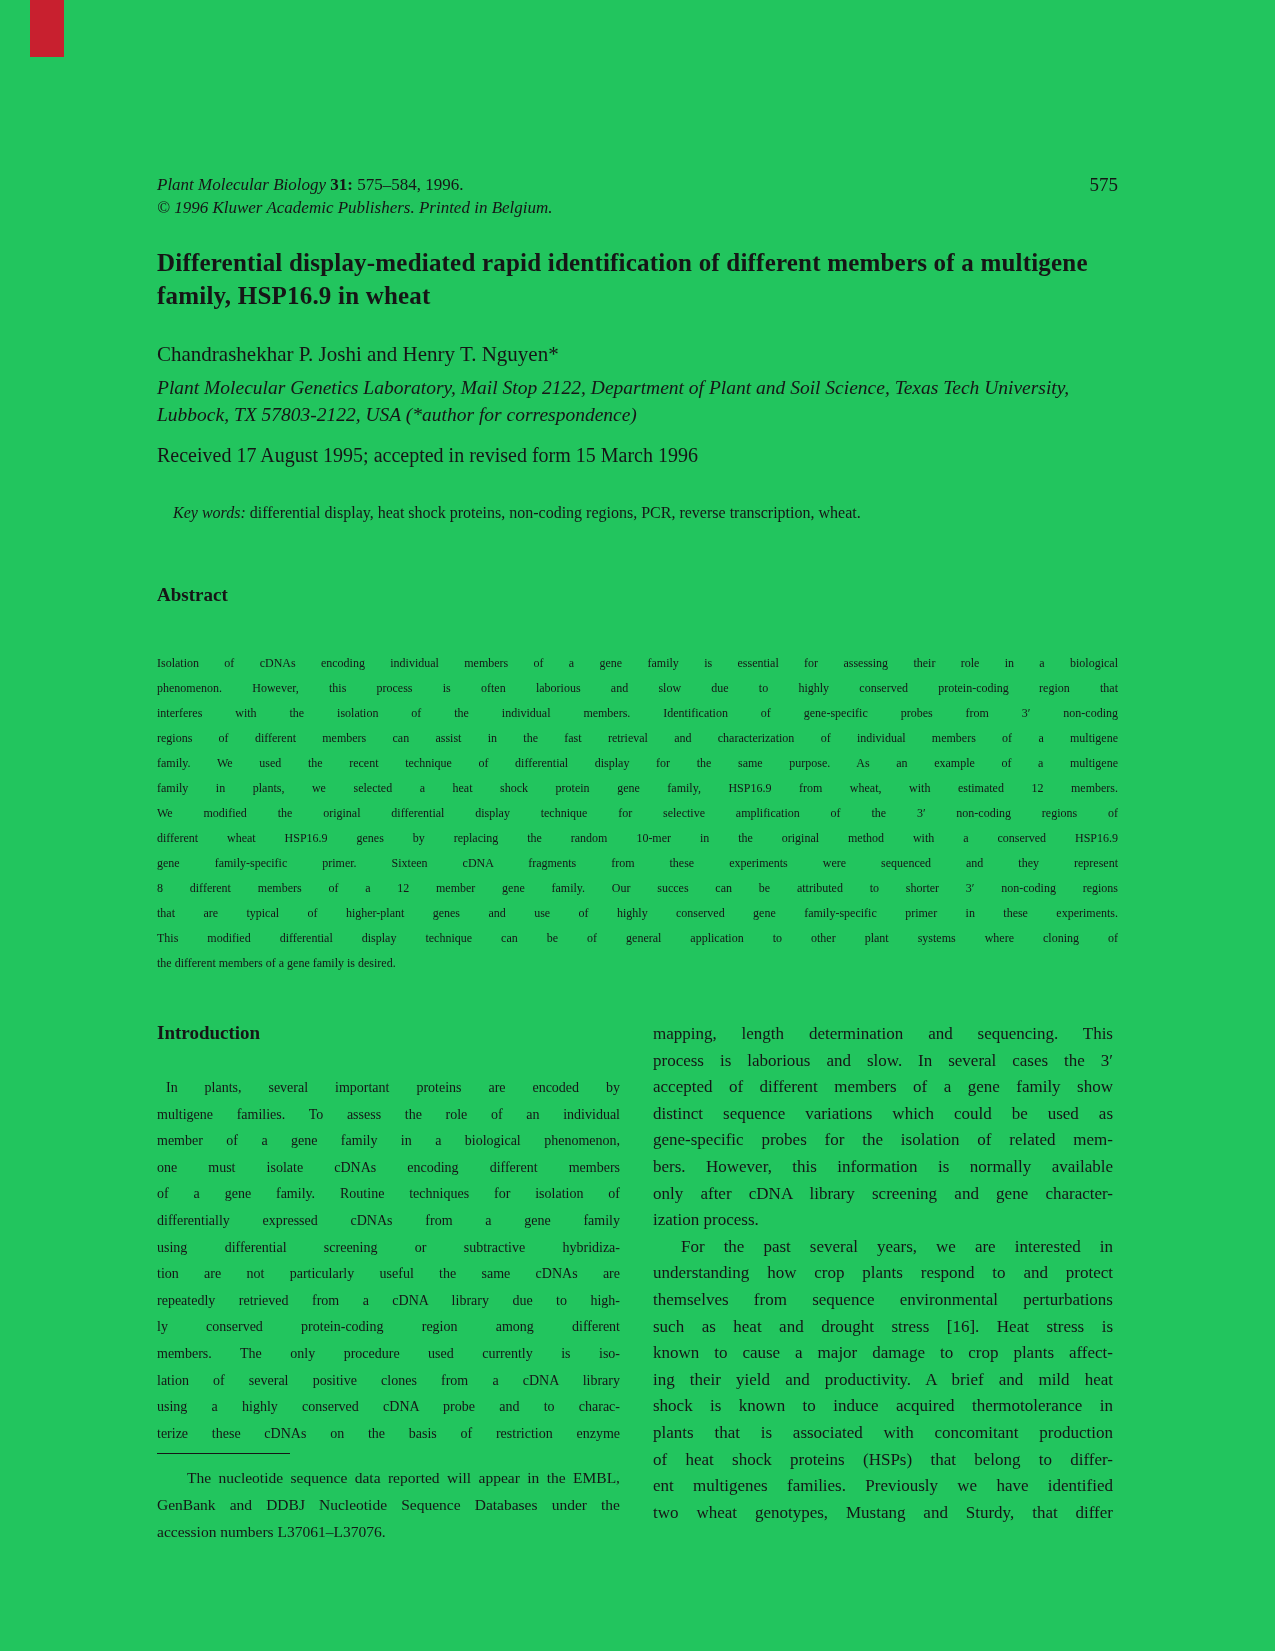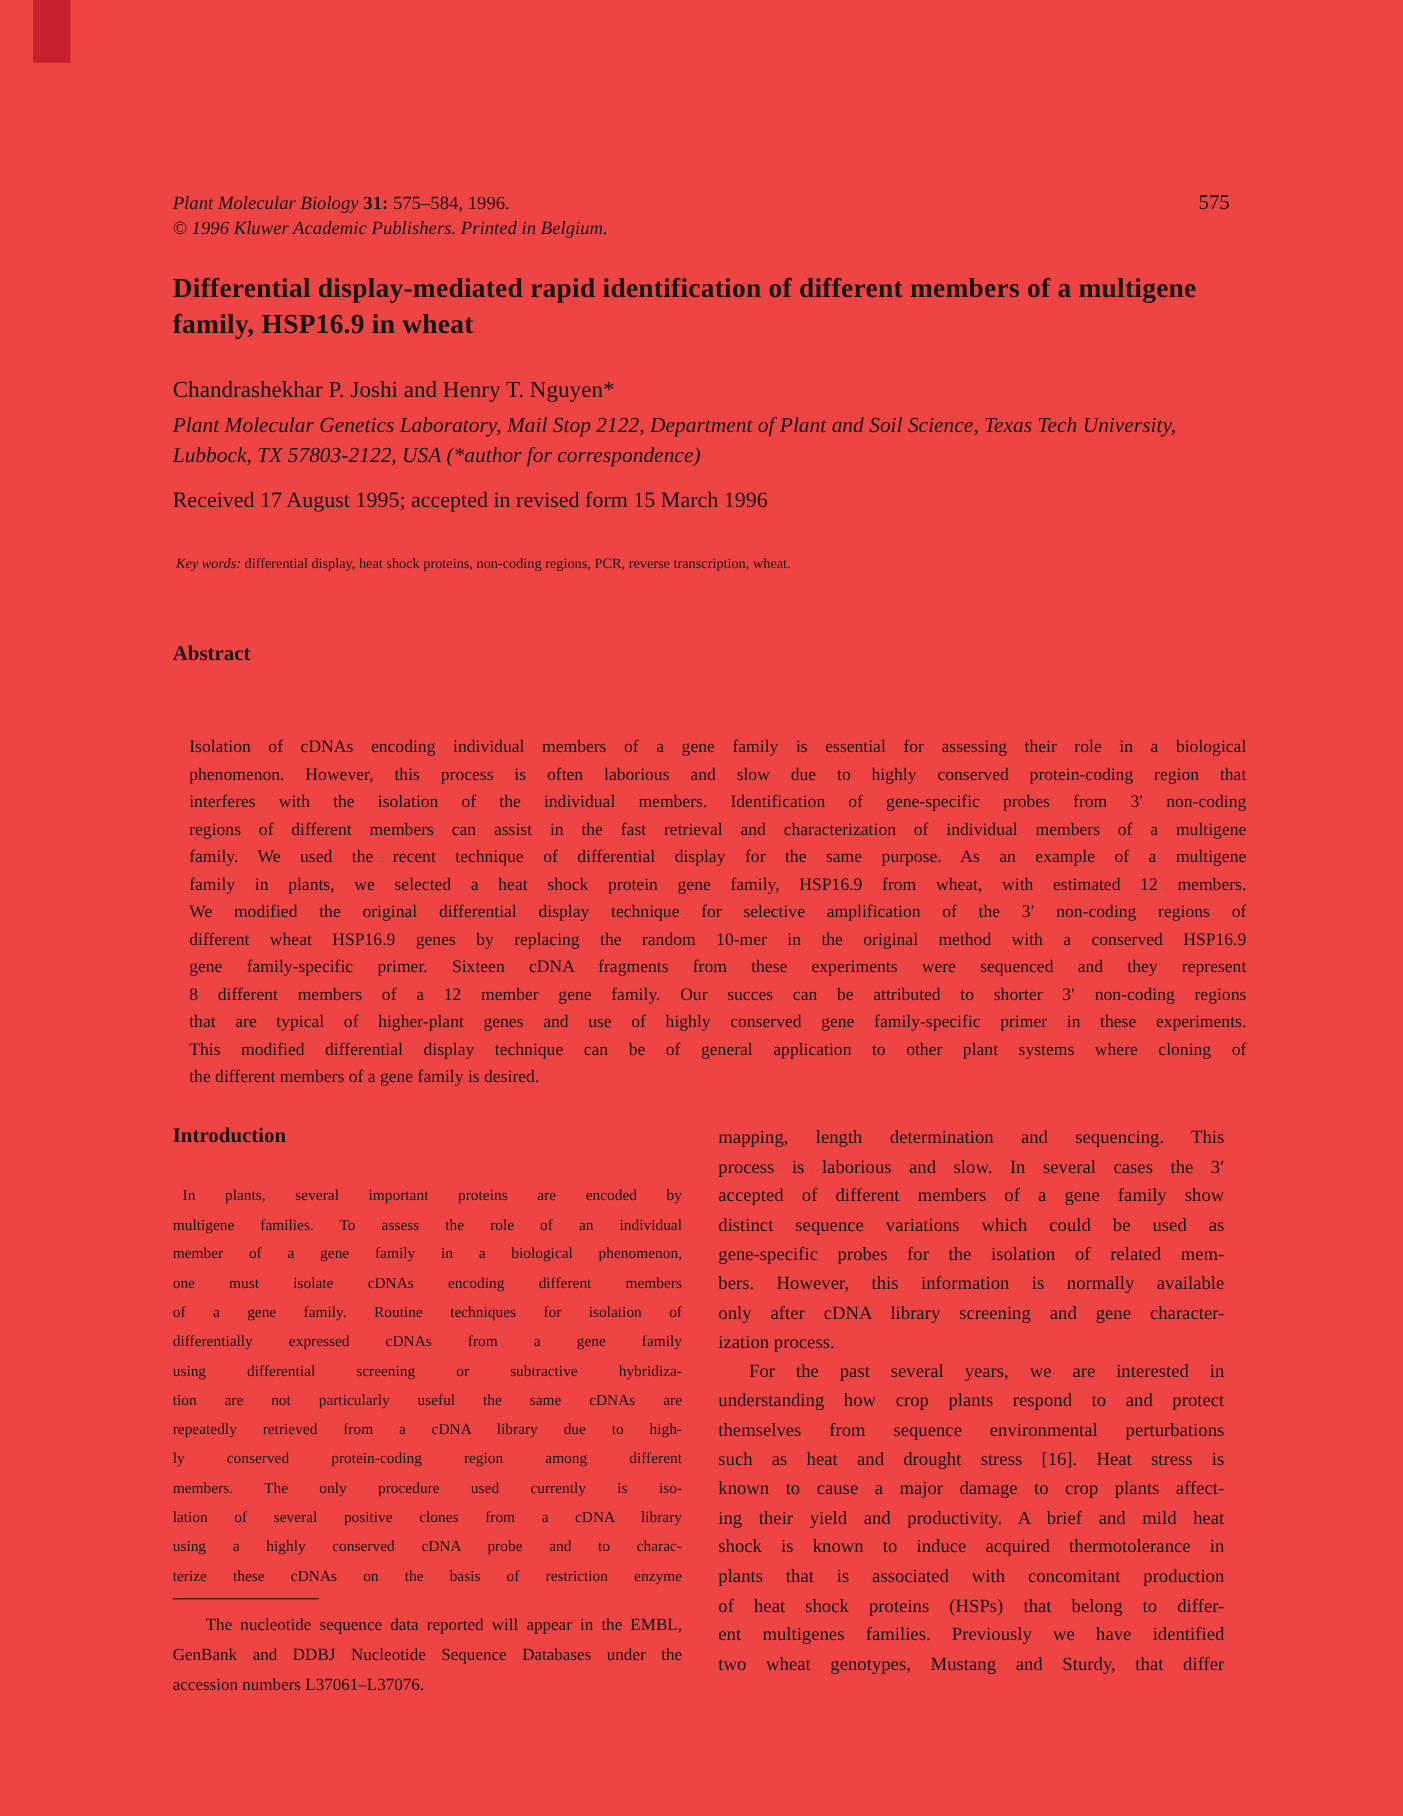--- a/index.html
+++ b/index.html
@@ -1,20 +1,20 @@
 <!DOCTYPE html>
 <html><head>
 <meta charset="utf-8">
 <style>
   html, body { margin: 0; padding: 0; background: #e9e9e9; }
   .page {
     position: relative;
     width: 1275px;
     height: 1651px;
-    background: #ef4444;
+    background: #22c55e;
     color: #161616;
     font-family: "Liberation Serif", "DejaVu Serif", serif;
     overflow: hidden;
     margin: 0 auto;
   }
   .abs { position: absolute; }
 
   .red-marker { left: 30px; top: 0; width: 34px; height: 57px; }
 
   .journal-line {
@@ -35,27 +35,27 @@
     font-size: 25px; font-weight: bold; line-height: 33px;
     letter-spacing: 0.2px;
   }
   .authors { left: 157px; top: 342px; width: 961px; font-size: 21px; }
   .affiliation {
     left: 157px; top: 374px; width: 961px;
     font-size: 19.5px; font-style: italic; line-height: 27px;
   }
   .received { left: 157px; top: 444px; width: 961px; font-size: 20px; }
 
-  .keywords { left: 160px; top: 504px; width: 961px; font-size: 13px; font-family: Liberation Serif, serif; }
+  .keywords { left: 173px; top: 504px; width: 961px; font-size: 16px; font-family: Liberation Serif, serif; }
   .keywords .kw-label { font-style: italic; }
 
   .abstract-heading { left: 157px; top: 584px; font-size: 19px; font-weight: bold; }
   .abstract-body {
-    left: 172px; top: 651px; width: 961px;
-    font-size: 16px; line-height: 25px; margin-top: 16px;
+    left: 157px; top: 651px; width: 961px;
+    font-size: 12px; line-height: 25px;
   }
 
   .intro-heading { left: 157px; top: 1022px; font-size: 19px; font-weight: bold; }
   .col-left  { left: 157px; top: 1075px; width: 463px; font-size: 14px; line-height: 26.6px; }
   .col-right { left: 653px; top: 1021px; width: 460px; font-size: 17px; line-height: 26.6px; }
 
   .footnote-rule { left: 157px; top: 1453px; width: 133px; border-top: 1.5px solid #161616; height: 0; }
   .footnote-text { left: 157px; top: 1464px; width: 463px; font-size: 15.5px; line-height: 27px; }
 
   

